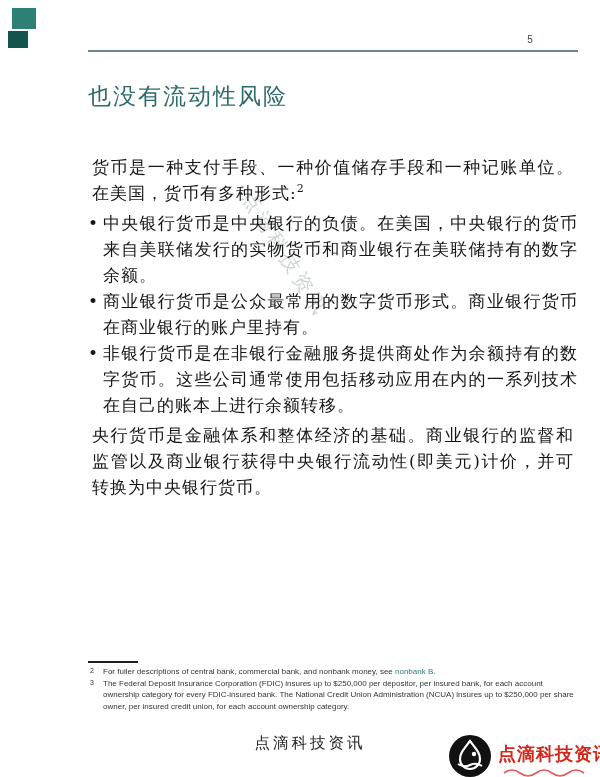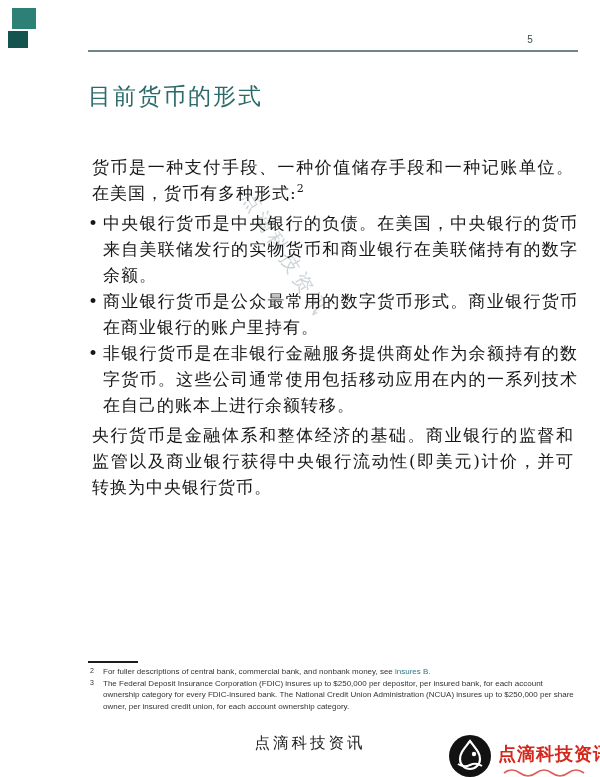--- a/index.html
+++ b/index.html
@@ -88,21 +88,21 @@
 </head>
 <body>
 
 <div class="page">
 
   <div class="mark1"></div>
   <div class="mark2"></div>
 
   <div class="page-number">5</div>
   <div class="header-rule"></div>
-  <h1 class="doc-title">目前货币的形式</h1>
+  <h1 class="doc-title">也没有流动性风险</h1>
 
   <div class="watermark">点滴科技资讯</div>
 
   <div class="content">
     <p><span>货币是一种支付手段、一种价值储存手段和一种记账单位。在美国，货币有多种形式:</span><sup>2</sup></p>
 
     <ul class="bullets">
       <li>
         <span class="bullet-char">•</span>
         <span>中央银行货币是中央银行的负债。在美国，中央银行的货币来自美联储发行的实物货币和商业银行在美联储持有的数字余额。</span>
@@ -116,21 +116,21 @@
         <span>非银行货币是在非银行金融服务提供商处作为余额持有的数字货币。这些公司通常使用包括移动应用在内的一系列技术在自己的账本上进行余额转移。</span>
       </li>
     </ul>
 
     <p>央行货币是金融体系和整体经济的基础。商业银行的监督和监管以及商业银行获得中央银行流动性(即美元)计价，并可转换为中央银行货币。</p>
   </div>
 
   <div class="fn-rule"></div>
   <div class="footnotes">
     <div class="footnote">
-      <span class="fn-marker">2</span><span>For fuller descriptions of central bank, commercial bank, and nonbank money, see </span><span class="fn-link">insures B.</span>
+      <span class="fn-marker">2</span><span>For fuller descriptions of central bank, commercial bank, and nonbank money, see </span><span class="fn-link">nonbank B.</span>
     </div>
     <div class="footnote">
       <span class="fn-marker">3</span><span>The Federal Deposit Insurance Corporation (FDIC) insures up to $250,000 per depositor, per insured bank, for each account ownership category for every FDIC-insured bank. The National Credit Union Administration (NCUA) insures up to $250,000 per share owner, per insured credit union, for each account ownership category.</span>
     </div>
   </div>
 
   <div class="footer-sitename">点滴科技资讯</div>
 
   <div class="brand">
     <svg class="brand-logo" viewBox="0 0 44 44">

